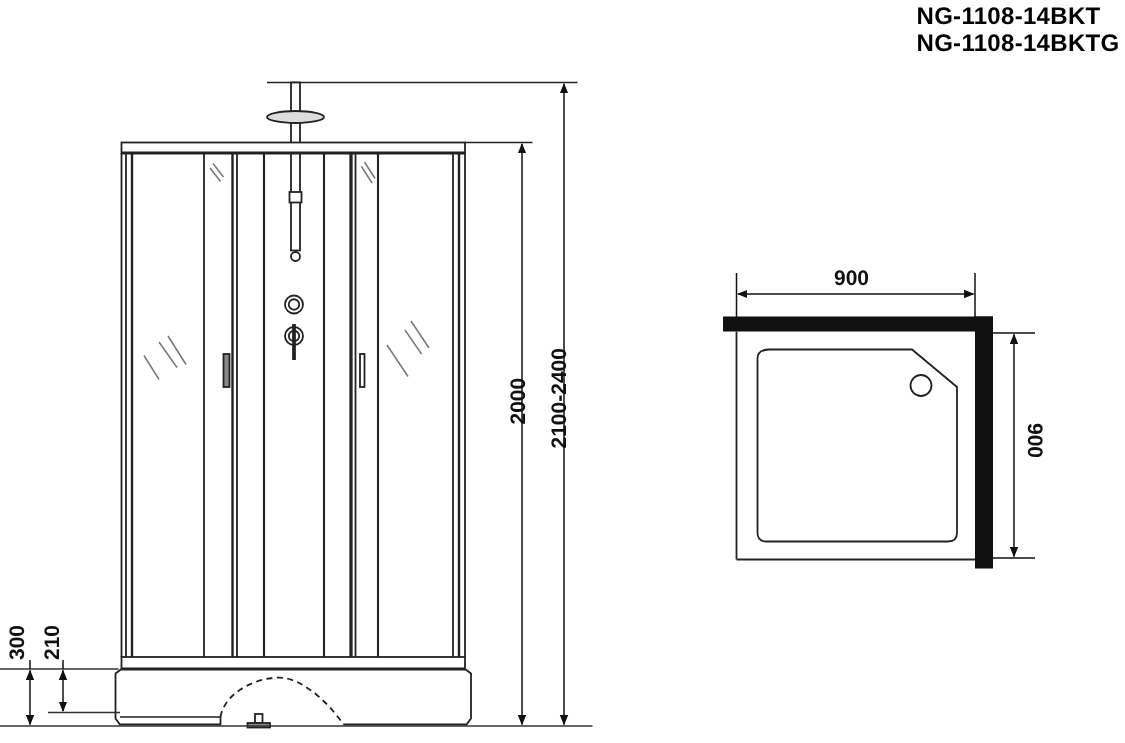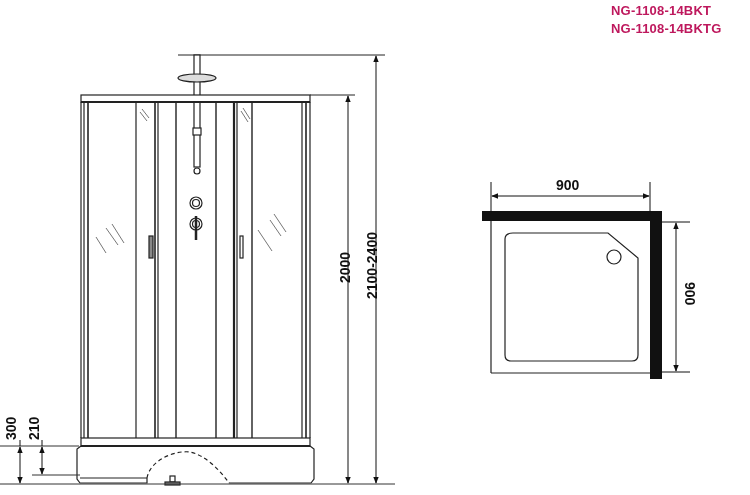--- a/index.html
+++ b/index.html
@@ -1,18 +1,18 @@
 <!DOCTYPE html>
 <html><head>
   <meta charset="utf-8">
   <style>
     html, body { margin: 0; padding: 0; background: #ffffff; }
     body { width: 750px; height: 495px; position: relative; overflow: hidden;
            font-family: "Liberation Sans", sans-serif; }
-    .title { position: absolute; right: 0; font-weight: bold; font-size: 13px; color: #be185d;
+    .title { position: absolute; right: 0; font-weight: bold; font-size: 16px; color: #000000;
              letter-spacing: 0.2px; }
     #t1 { top: 3px; left: 611px; }
     #t2 { top: 21px; left: 611px; }
     svg { position: absolute; left: 0; top: 0; }
     .dimtext { font-family: "Liberation Sans", sans-serif; font-weight: bold; font-size: 14px; fill: #111; }
   </style>
 </head>
 <body>
 
 <div id="t1" class="title">NG-1108-14BKT</div>

